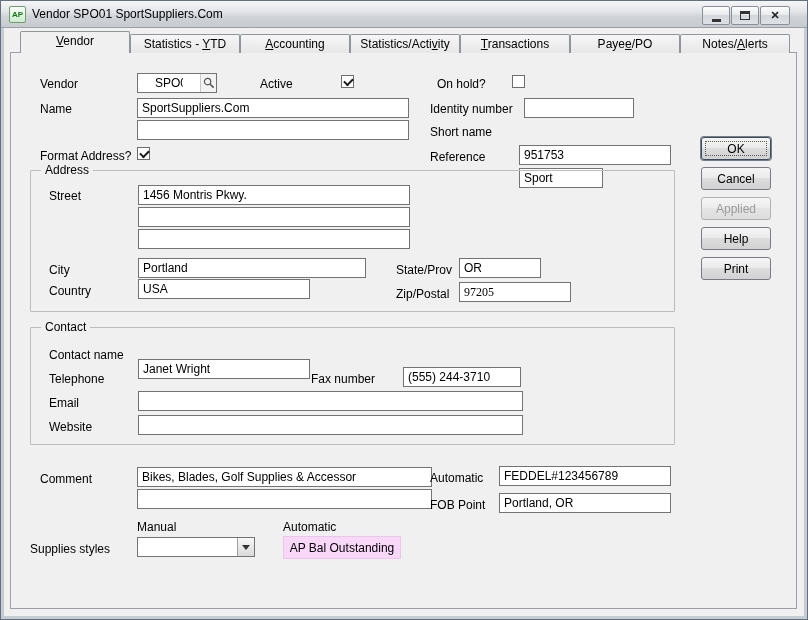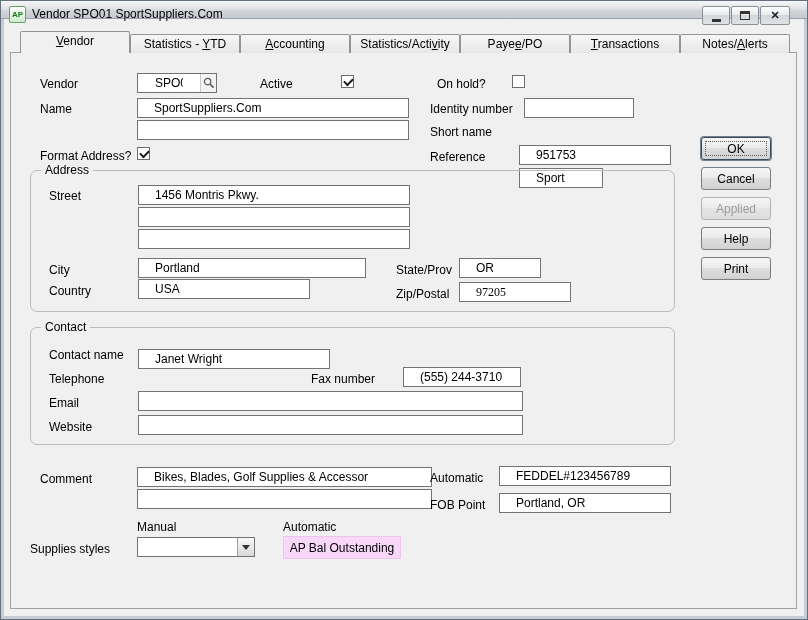--- a/index.html
+++ b/index.html
@@ -7,21 +7,21 @@
 
   .window {
     position: relative; width: 808px; height: 620px;
     background: #f0f0f0; font-size: 12px; color: #000;
     box-shadow: inset 0 0 0 1px #647080, inset 0 0 0 4px #c5ccd3;
     overflow: hidden;
   }
 
   
   .titlebar {
-    position: absolute; left: 1px; top: 1px; right: 1px; height: 18px;
+    position: absolute; left: 1px; top: 1px; right: 1px; height: 27px;
     background: linear-gradient(#f5f6f7, #e3e5e8 40%, #d0d4d8 60%, #c7cbcf);
     border-bottom: 1px solid #9aa0a6; z-index: 4;
   }
   .title-icon {
     position: absolute; left: 8px; top: 5px; width: 17px; height: 17px;
     background: linear-gradient(#ffffff, #cdebcd);
     border: 1px solid #6aa06a; border-radius: 2px;
     display: flex; align-items: center; justify-content: center;
     font-size: 8px; font-weight: bold; color: #127a12;
   }
@@ -49,33 +49,33 @@
 
   .panel {
     position: absolute; left: 10px; top: 52px; width: 787px; height: 557px;
     border: 1px solid #9aa0a6; background: #f0f0f0; z-index: 1;
   }
 
   
   .lbl { position: absolute; white-space: nowrap; z-index: 2; line-height: 14px; }
   .tb {
     position: absolute; height: 20px; border: 1px solid #737373; background: #fff;
-    font: 12px "Liberation Sans", sans-serif; padding: 1px 16px; z-index: 2;
+    font: 12px "Liberation Sans", sans-serif; padding: 1px 4px; z-index: 2;
   }
   .checkbox {
     position: absolute; width: 13px; height: 13px; background: #fff;
     border: 1px solid #6d6d6d; z-index: 2;
   }
   .checkbox.checked::after {
     content: ""; position: absolute; left: 2px; top: 2px;
     width: 7px; height: 4px;
     border-left: 2px solid #1a1a1a; border-bottom: 2px solid #1a1a1a;
     transform: rotate(-45deg);
   }
-  .group { position: absolute; border: 1px solid #bcbcbc; border-radius: 7px; z-index: 2; }
+  .group { position: absolute; border: 1px solid #bcbcbc; border-radius: 1px; z-index: 2; }
   .legend { position: absolute; top: -7px; left: 10px; background: #f0f0f0; padding: 0 4px; line-height: 13px; }
 
   .codefield {
     position: absolute; height: 20px; border: 1px solid #737373; background: #fff;
     display: flex; align-items: stretch; z-index: 2;
   }
   .codefield input {
     flex: 1; min-width: 0; border: none; outline: none; background: transparent;
     font: 12px "Liberation Sans", sans-serif; padding: 1px 17px;
   }
@@ -132,22 +132,22 @@
     <div class="win-btn" style="right:17px;width:30px">
       <span class="glyph-close"></span>
     </div>
   </div>
 
   <div class="tabs">
     <div class="tab active"><u>V</u><span>e</span><span>n</span><span>d</span><span>o</span><span>r</span></div>
     <div class="tab"><span>S</span><span>t</span><span>a</span><span>t</span><span>i</span><span>s</span><span>t</span><span>i</span><span>c</span><span>s</span><span> </span><span>-</span><span> </span><u>Y</u><span>T</span><span>D</span></div>
     <div class="tab"><u>A</u><span>c</span><span>c</span><span>o</span><span>u</span><span>n</span><span>t</span><span>i</span><span>n</span><span>g</span></div>
     <div class="tab"><span>S</span><span>t</span><span>a</span><span>t</span><span>i</span><span>s</span><span>t</span><span>i</span><span>c</span><span>s</span><span>/</span><span>A</span><span>c</span><span>t</span><span>i</span><u>v</u><span>i</span><span>t</span><span>y</span></div>
+    <div class="tab"><u>T</u><span>r</span><span>a</span><span>n</span><span>s</span><span>a</span><span>c</span><span>t</span><span>i</span><span>o</span><span>n</span><span>s</span></div>
     <div class="tab"><span>P</span><span>a</span><span>y</span><span>e</span><u>e</u><span>/</span><span>P</span><span>O</span></div>
-    <div class="tab"><u>T</u><span>r</span><span>a</span><span>n</span><span>s</span><span>a</span><span>c</span><span>t</span><span>i</span><span>o</span><span>n</span><span>s</span></div>
     <div class="tab"><span>N</span><span>o</span><span>t</span><span>e</span><span>s</span><span>/</span><u>A</u><span>l</span><span>e</span><span>r</span><span>t</span><span>s</span></div>
   </div>
 
   <div class="panel"></div>
 
   <span class="lbl" style="left:40px;top:77px">Vendor</span>
   <div class="codefield" style="left:137px;top:73px;width:80px">
     <input value="SPO01" style="">
     <span class="finder">
       <svg width="12" height="12" viewBox="0 0 12 12">
@@ -187,21 +187,21 @@
     <input class="tb" style="left: 428px; top: 87px; width: 82px;" value="OR">
     <span class="lbl" style="left:18px;top:113px">Country</span>
     <input class="tb" style="left: 107px; top: 108px; width: 172px;" value="USA">
     <span class="lbl" style="left:365px;top:116px">Zip/Postal</span>
     <input class="tb" style="left: 428px; top: 111px; width: 112px; font-family: Liberation Serif, serif;" value="97205">
   </div>
 
   <div class="group" style="left:30px;top:327px;width:645px;height:118px">
     <span class="legend">Contact</span>
     <span class="lbl" style="left:18px;top:20px">Contact name</span>
-    <input class="tb" style="left: 107px; top: 21px; width: 192px;" value="Janet Wright">
+    <input class="tb" style="left: 107px; top: 31px; width: 172px;" value="Janet Wright">
     <span class="lbl" style="left:18px;top:44px">Telephone</span>
     <span class="lbl" style="left:280px;top:44px">Fax number</span>
     <input class="tb" style="left: 372px; top: 39px; width: 118px;" value="(555) 244-3710">
     <span class="lbl" style="left:18px;top:68px">Email</span>
     <input class="tb" style="left: 107px; top: 63px; width: 385px;" value="">
     <span class="lbl" style="left:18px;top:92px">Website</span>
     <input class="tb" style="left: 107px; top: 87px; width: 385px;" value="">
   </div>
 
   <span class="lbl" style="left:40px;top:472px">Comment</span>

